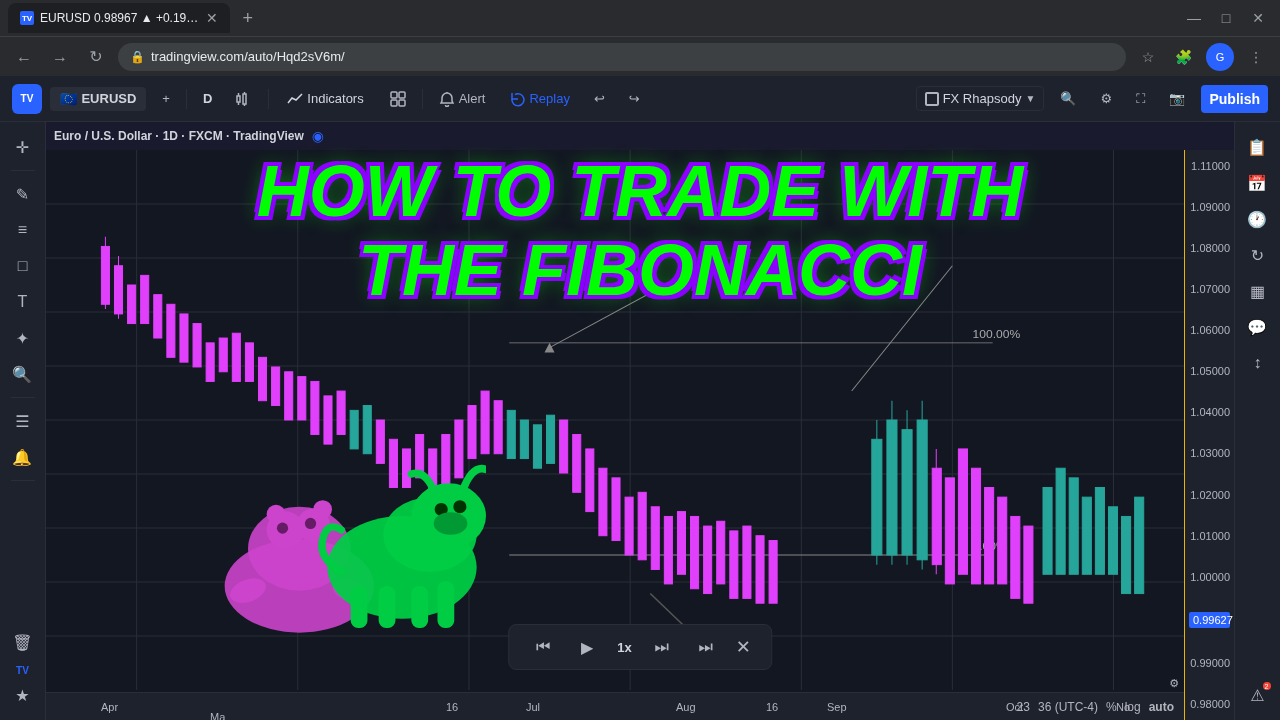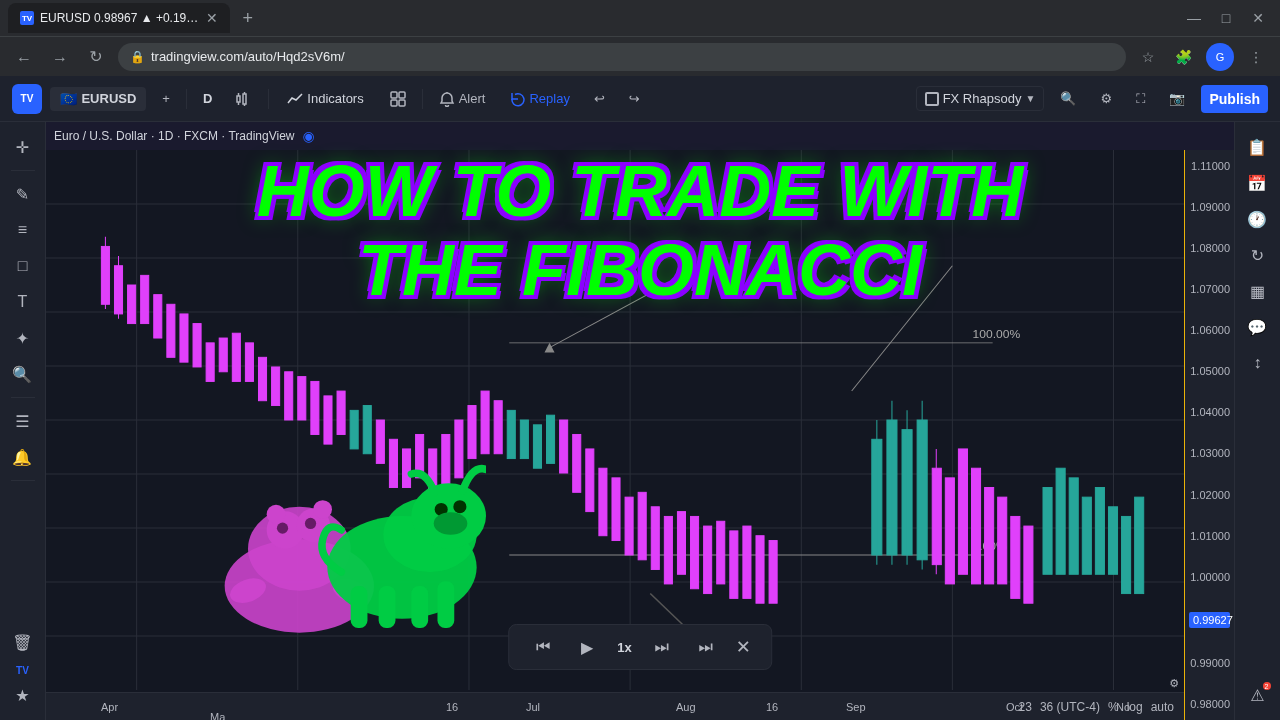--- a/index.html
+++ b/index.html
@@ -37,21 +37,21 @@
     
     .left-toolbar { width: 46px; background: #1e222d; display: flex; flex-direction: column; align-items: center; padding: 8px 0; gap: 2px; border-right: 1px solid #2a2e39; }
     .tool-btn { width: 34px; height: 34px; display: flex; align-items: center; justify-content: center; color: #b2b5be; border-radius: 4px; cursor: pointer; font-size: 16px; }
     .tool-separator { width: 24px; height: 1px; background: #2a2e39; margin: 4px 0; }
 
     
     .chart-area { flex: 1; background: #1a1a2e; position: relative; overflow: hidden; }
     
     
     .chart-info { position: absolute; top: 0; left: 0; right: 0; height: 28px; display: flex; align-items: center; padding: 0 8px; gap: 8px; z-index: 10; }
-    .chart-symbol { font-size: 12px; color: #d1d4dc; font-weight: 400; }
+    .chart-symbol { font-size: 12px; color: #d1d4dc; font-weight: 700; }
     .ohlc-values { font-size: 12px; color: #b2b5be; }
 
     
     .chart-bg { position: absolute; top: 28px; left: 0; right: 50px; bottom: 0; background: #131722; }
 
     
     .price-axis { position: absolute; top: 28px; right: 0; width: 50px; bottom: 0; background: #1e222d; border-left: 1px solid #eab308; display: flex; flex-direction: column; justify-content: space-between; padding: 10px 4px; }
     .price-label { font-size: 11px; color: #b2b5be; text-align: right; }
     .price-label.active { background: #2962ff; color: white; padding: 2px 4px; border-radius: 2px; }
 
@@ -404,21 +404,21 @@
       <div class="replay-close">✕</div>
     </div>
 
     <div class="time-axis">
       <span class="time-label" style="left:55px;">Apr</span>
       <span class="time-label" style="left:164px;margin-top:20px;">Ma</span>
       <span class="time-label" style="left:400px;">16</span>
       <span class="time-label" style="left:480px;">Jul</span>
       <span class="time-label" style="left:630px;">Aug</span>
       <span class="time-label" style="left:720px;">16</span>
-      <span class="time-label" style="left:800px;">Sep</span>
+      <span class="time-label" style="left:781px;">Sep</span>
       <span class="time-label" style="left:960px;">Oct</span>
       <span class="time-label" style="left:1070px;">No</span>
     </div>
 
     <div class="price-axis">
       <span class="price-label">1.11000</span>
       <span class="price-label">1.09000</span>
       <span class="price-label">1.08000</span>
       <span class="price-label">1.07000</span>
       <span class="price-label">1.06000</span>
@@ -437,21 +437,21 @@
       <div style="display:flex; align-items:center; gap:4px; color:#b2b5be; font-size:11px; cursor:pointer;">
         <span>⚙</span>
       </div>
     </div>
 
     <div style="position:absolute; right:60px; bottom:6px; display:flex; gap:8px; align-items:center; z-index:20;">
       <span style="color:#b2b5be; font-size:12px; cursor:pointer;">23</span>
       <span style="color:#b2b5be; font-size:12px; cursor:pointer;">36 (UTC-4)</span>
       <span style="color:#b2b5be; font-size:12px; cursor:pointer;">%</span>
       <span style="color:#b2b5be; font-size:12px; cursor:pointer;">log</span>
-      <span style="color:#b2b5be; font-size:12px; cursor:pointer;">auto</span>
+      <span style="color:#b2b5be; font-size:12px; cursor:pointer;font-weight:bold;">auto</span>
     </div>
   </div>
 
   <div class="right-panel">
     <div class="tool-btn">📋</div>
     <div class="tool-btn">📅</div>
     <div class="tool-btn">🕐</div>
     <div class="tool-btn">↻</div>
     <div class="tool-btn">▦</div>
     <div class="tool-btn">💬</div>

